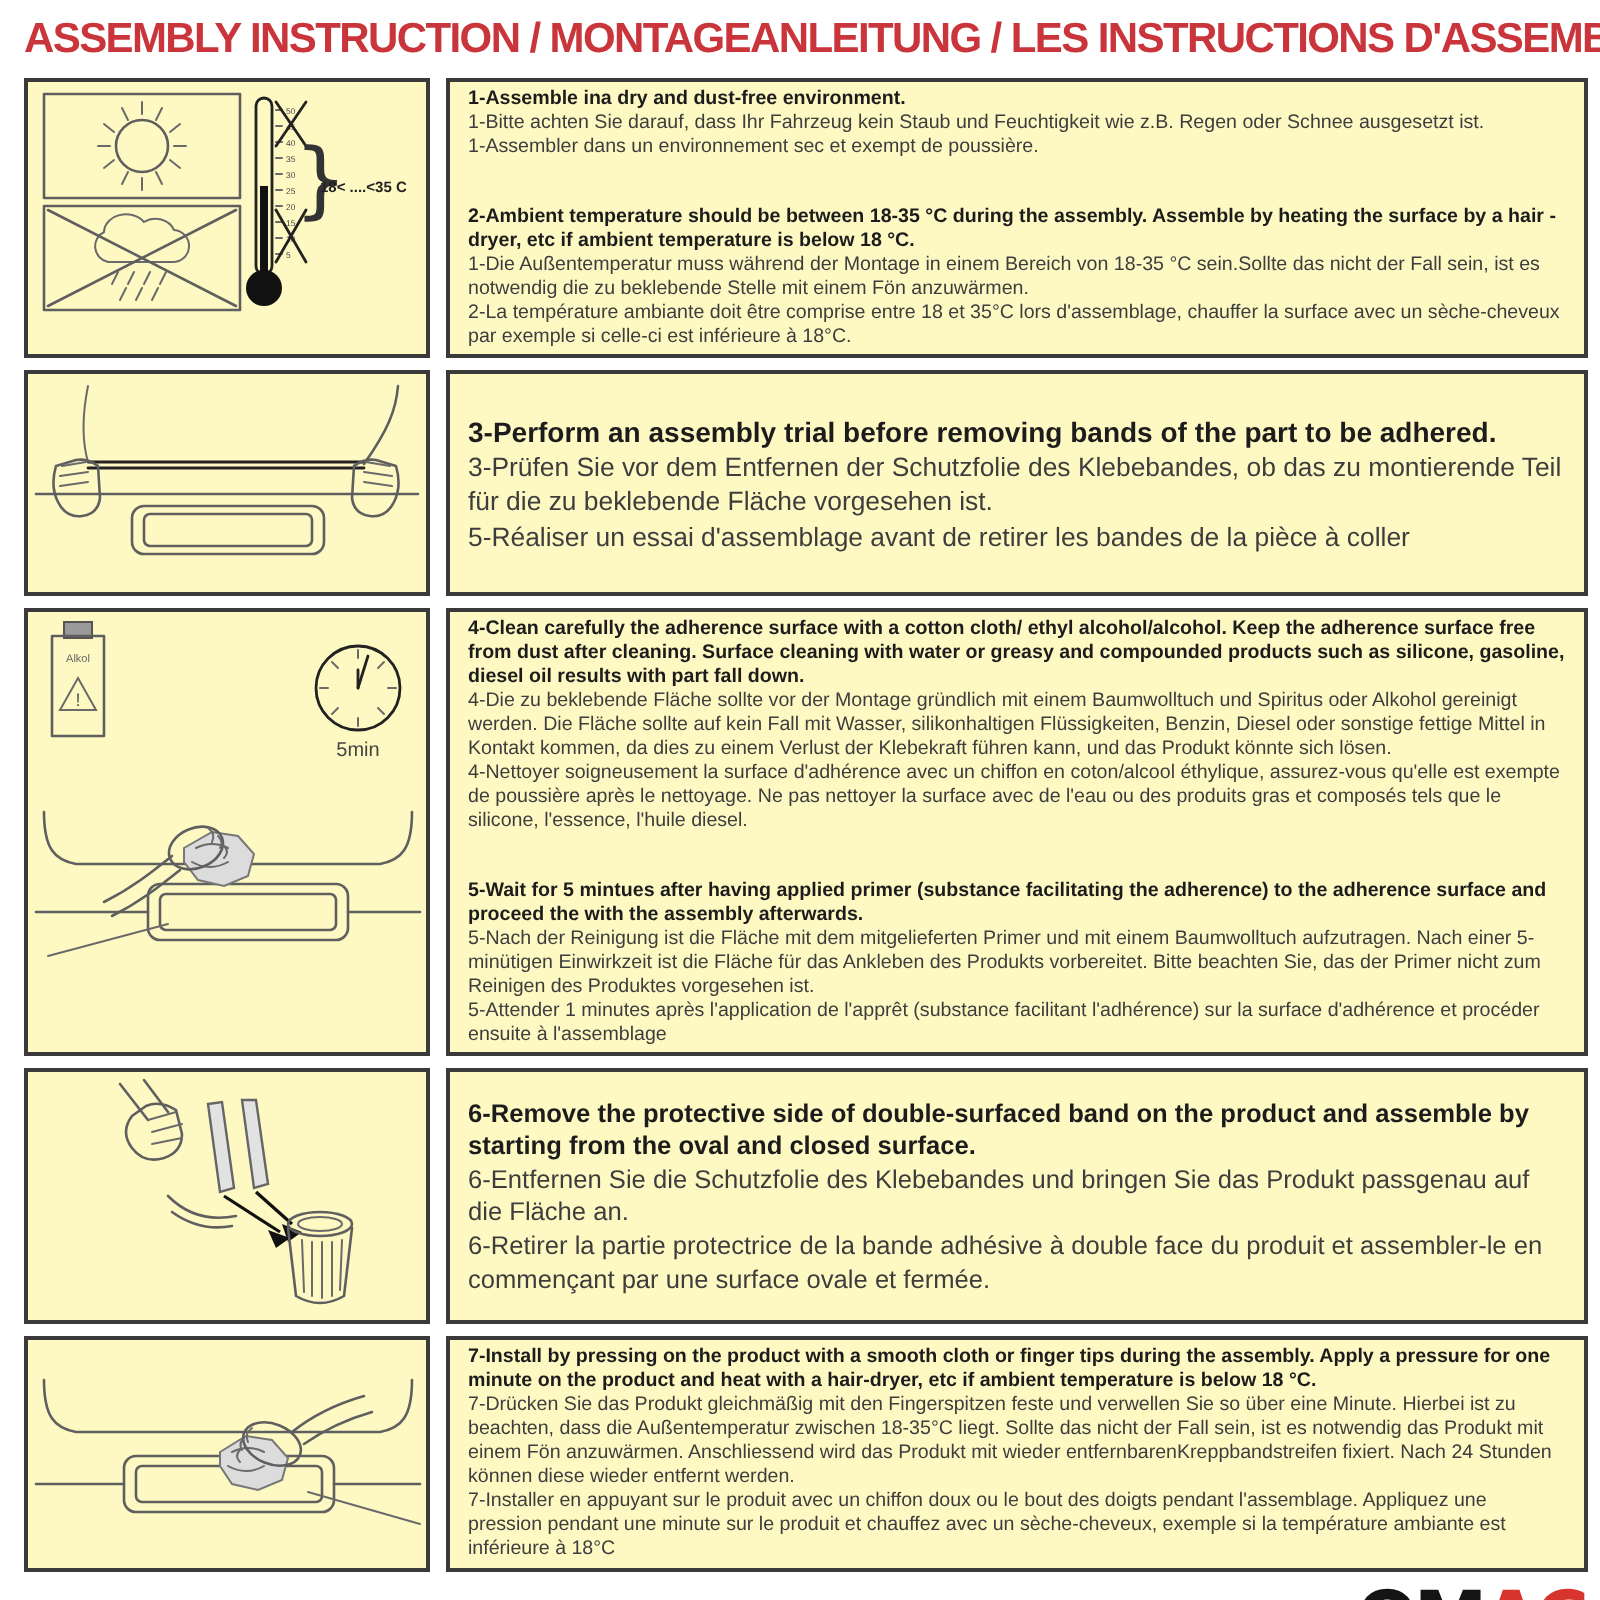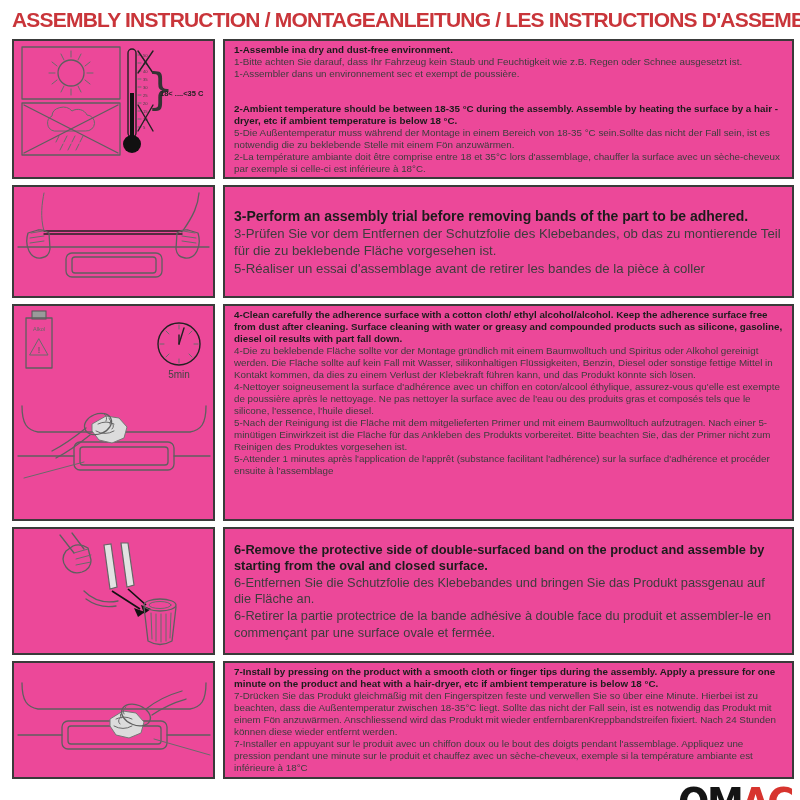--- a/index.html
+++ b/index.html
@@ -2,21 +2,21 @@
 <html style="--accent-red: #c9353a; --logo-red: #d7342e;"><head>
 <meta charset="utf-8">
 <style>
   * { margin:0; padding:0; box-sizing:border-box; }
   html,body { width:800px; height:800px; background:#fff; overflow:hidden;
               font-family:"Liberation Sans", sans-serif; }
   .page { width:800px; height:800px; padding:6px 6px 0 12px; position:relative; }
   h1.title { color:var(--accent-red,#c9353a); font-weight:bold; font-size:21px;
              letter-spacing:-0.8px; text-align:center; margin:2px 0 7px 0; white-space:nowrap; }
   .grid-row { display:grid; grid-template-columns:203px 1fr; gap:8px; margin-bottom:6px; }
-  .cell { border:2px solid #3a3a3a; background:#ec4899; overflow:hidden; }
+  .cell { border:2px solid #3a3a3a; background:#fef9c3; overflow:hidden; }
   .img-cell { position:relative; }
   .img-cell svg { display:block; }
   .text-cell { padding:3px 9px; }
   .text-cell p { color:#3d3d3d; }
   .small p { font-size:9.8px; line-height:1.22; }
   .small p.en { font-weight:bold; color:#1c1c1c; }
   .gap { margin-top:23px; }
   .center-v { display:flex; flex-direction:column; justify-content:center; }
   .big p { font-size:13.2px; line-height:1.3; }
   .big p.en { font-weight:bold; font-size:14px; color:#1c1c1c; }
@@ -102,21 +102,21 @@
           <text x="133" y="63" font-size="42" fill="#333" font-family="DejaVu Sans, sans-serif">}</text>
           <text x="146" y="55" font-size="7.5" font-weight="bold" fill="#222">18&lt; ....&lt;35 C</text>
         </g>
       </svg>
     </div>
     <div class="cell text-cell small">
       <p class="en">1-Assemble ina dry and dust-free environment.</p>
       <p>1-Bitte achten Sie darauf, dass Ihr Fahrzeug kein Staub und Feuchtigkeit wie z.B. Regen oder Schnee ausgesetzt ist.</p>
       <p>1-Assembler dans un environnement sec et exempt de poussière.</p>
       <p class="en gap">2-Ambient temperature should be between 18-35 °C  during the assembly. Assemble by heating the surface by a hair -dryer, etc if ambient temperature is below 18 °C.</p>
-      <p>5-Die Außentemperatur muss während der Montage in einem Bereich von 18-35 °C  sein.Sollte das nicht der Fall sein, ist es notwendig die zu beklebende Stelle mit einem Fön anzuwärmen.</p>
+      <p>1-Die Außentemperatur muss während der Montage in einem Bereich von 18-35 °C  sein.Sollte das nicht der Fall sein, ist es notwendig die zu beklebende Stelle mit einem Fön anzuwärmen.</p>
       <p>2-La température ambiante doit être comprise entre 18 et 35°C lors d'assemblage, chauffer la surface avec un sèche-cheveux par exemple si celle-ci est inférieure à 18°C.</p>
     </div>
   </div>
 
   <div class="grid-row" style="grid-auto-rows:113px">
     <div class="cell img-cell">
       <svg viewBox="0 0 199 109" width="199" height="109">
         <g>
           <line class="ln" x1="4" y1="60" x2="195" y2="60"></line>
           <rect class="ln" x="52" y="66" width="96" height="24" rx="6"></rect>
@@ -188,20 +188,21 @@
           <path class="ln" d="M42,152 C56,145 66,137 76,129"></path>
           <ellipse class="ln" cx="84" cy="118" rx="14" ry="10" fill="#fff" transform="rotate(-22 84 118)"></ellipse>
           <path class="thin" d="M90,108 q4,3 2,7 M95,112 q3,3 1,6 M98,117 q3,3 0,6"></path>
         </g>
       </svg>
     </div>
     <div class="cell text-cell small">
       <p class="en">4-Clean carefully the adherence surface with a cotton cloth/ ethyl alcohol/alcohol. Keep the adherence surface free from dust after cleaning. Surface cleaning with water or greasy and compounded products such as silicone, gasoline, diesel oil results with part fall down.</p>
       <p>4-Die zu beklebende Fläche sollte vor der Montage gründlich mit einem Baumwolltuch und Spiritus oder Alkohol gereinigt werden. Die Fläche sollte auf kein Fall mit Wasser, silikonhaltigen Flüssigkeiten, Benzin, Diesel oder sonstige fettige Mittel in Kontakt kommen, da dies zu einem Verlust der Klebekraft führen kann, und das Produkt könnte sich lösen.</p>
       <p>4-Nettoyer soigneusement la surface d'adhérence avec un chiffon en coton/alcool éthylique, assurez-vous qu'elle est exempte de poussière après le nettoyage. Ne pas nettoyer la surface avec de l'eau ou des produits gras et composés tels que le silicone, l'essence, l'huile diesel.</p>
+      <p class="en gap">5-Wait for 5 mintues after having applied primer (substance facilitating the adherence) to the adherence surface and proceed the with the assembly afterwards.</p>
       <p>5-Nach der Reinigung ist die Fläche mit dem mitgelieferten Primer und mit einem Baumwolltuch aufzutragen. Nach einer 5-minütigen Einwirkzeit ist die Fläche für das Ankleben des Produkts vorbereitet. Bitte beachten Sie, das der Primer nicht zum Reinigen des Produktes vorgesehen ist.</p>
       <p>5-Attender 1 minutes après l'application de l'apprêt (substance facilitant l'adhérence) sur la surface d'adhérence et procéder ensuite à l'assemblage</p>
     </div>
   </div>
 
   <div class="grid-row">
     <div class="cell img-cell">
       <svg viewBox="0 0 199 124" width="199" height="124">
         <g>
           <path class="ln" d="M46,6 L60,24"></path>

